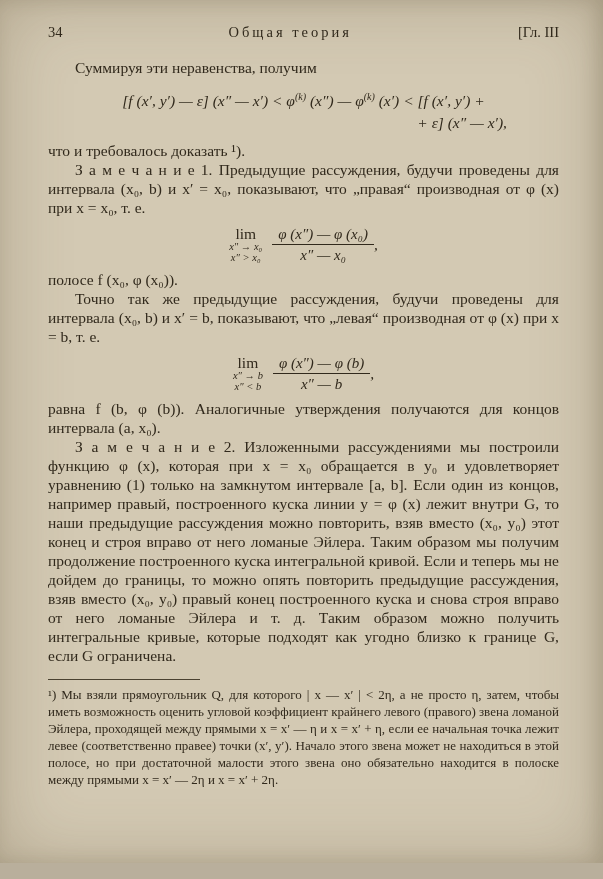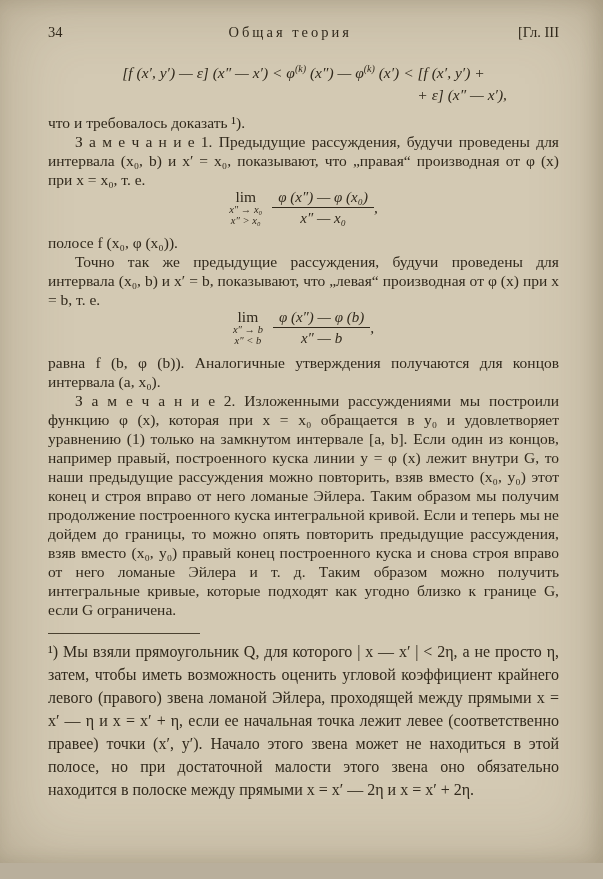--- a/index.html
+++ b/index.html
@@ -28,21 +28,21 @@
     margin: 0;
     text-align: justify;
     font-size: 15.5px;
     line-height: 19px;
   }
   .ind { text-indent: 27px; }
   .formula {
     text-align: center;
     font-style: italic;
     font-size: 15.5px;
-    margin: 0 0 7px 0;
+    margin: 9px 0 7px 0;
   }
   .formula sup { font-size: 10px; font-style: italic; }
   .f1l1 { line-height: 22px; }
   .f1l2 { line-height: 22px; text-align: right; padding-right: 52px; }
   .limblock {
     display: inline-block;
     vertical-align: middle;
     text-align: center;
     margin-right: 10px;
   }
@@ -56,37 +56,38 @@
   .frac .num { display: block; border-bottom: 1px solid #31291c; padding: 0 6px 2px; line-height: 16px; }
   .frac .den { display: block; padding-top: 2px; line-height: 16px; }
   .fcomma { vertical-align: middle; }
   .footrule {
     width: 152px;
     border: 0;
     border-top: 1.2px solid #4a4130;
     margin: 14px 0 6px 0;
   }
   .footnote {
-    font-size: 16px;
-    line-height: 23px;
+    font-size: 13px;
+    line-height: 17px;
     text-align: justify;
     margin: 0;
   }
 </style>
 </head>
 <body>
 
 <div class="page">
 
   <div class="hdr">
     <span>34</span>
     <span class="title">Общая теория</span>
     <span>[Гл. III</span>
   </div>
 
+  <p class="p ind">Суммируя эти неравенства, получим</p>
 
   <div class="formula">
     <div class="f1l1"><span>[f (x′, y′) — ε] (x″ — x′) &lt; φ</span><sup>(k)</sup><span> (x″) — φ</span><sup>(k)</sup><span> (x′) &lt; [f (x′, y′) +</span></div>
     <div class="f1l2">+ ε] (x″ — x′),</div>
   </div>
 
   <p class="p">что и требовалось доказать ¹).</p>
 
   <p class="p ind"><span>З а м е ч а н и е  1.</span><span> Предыдущие рассуждения, будучи проведены для интервала (x₀, b) и x′ = x₀, показывают, что „правая“ производная от φ (x) при x = x₀, т. е.</span></p>
 

